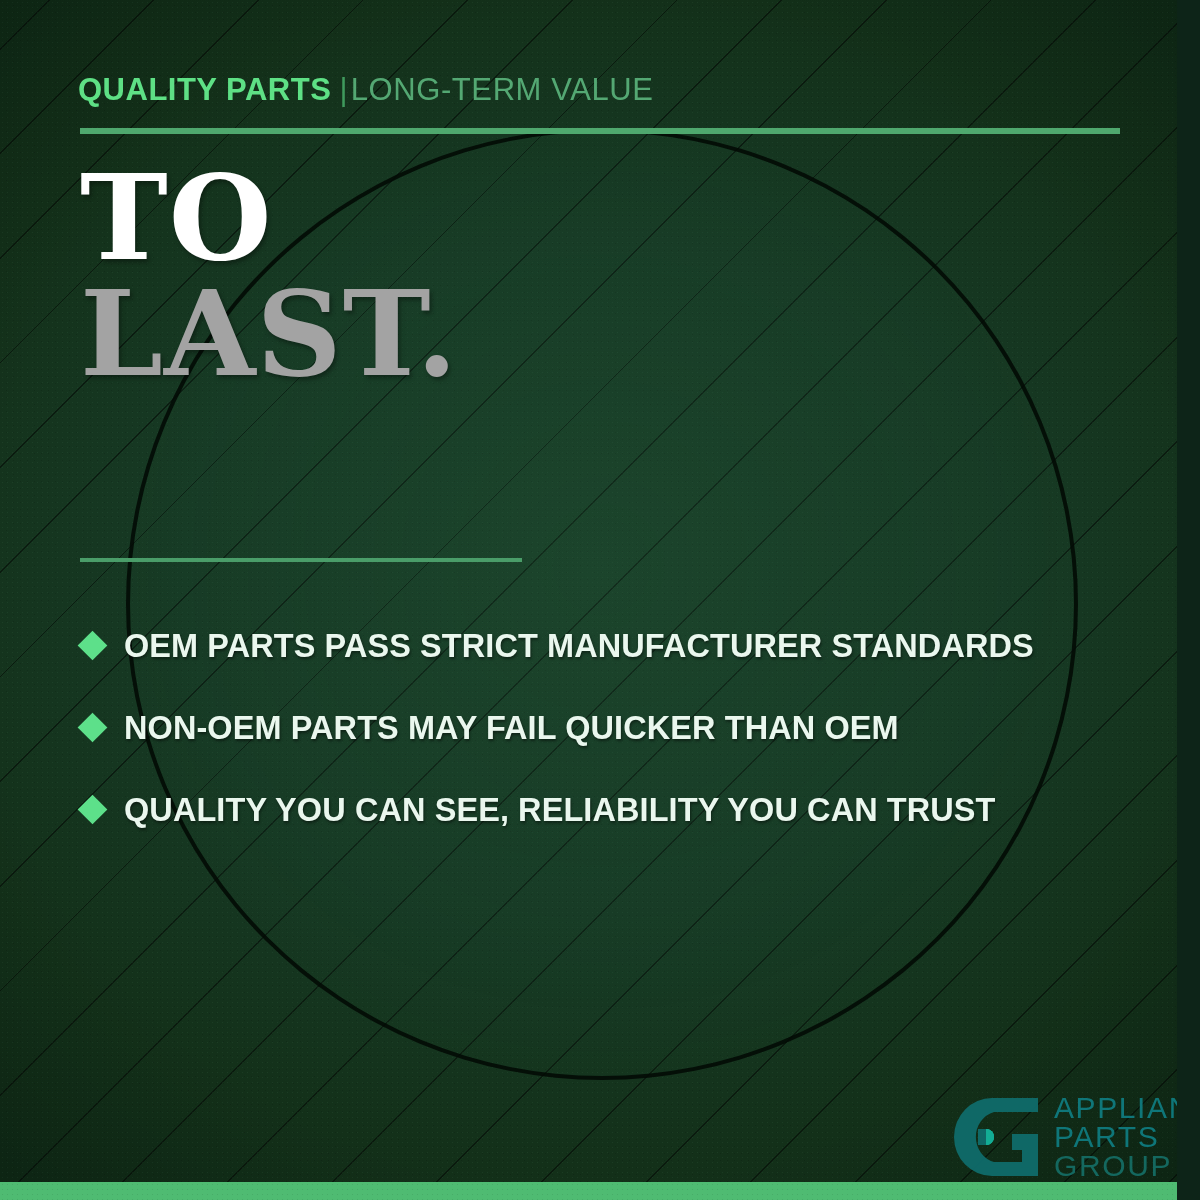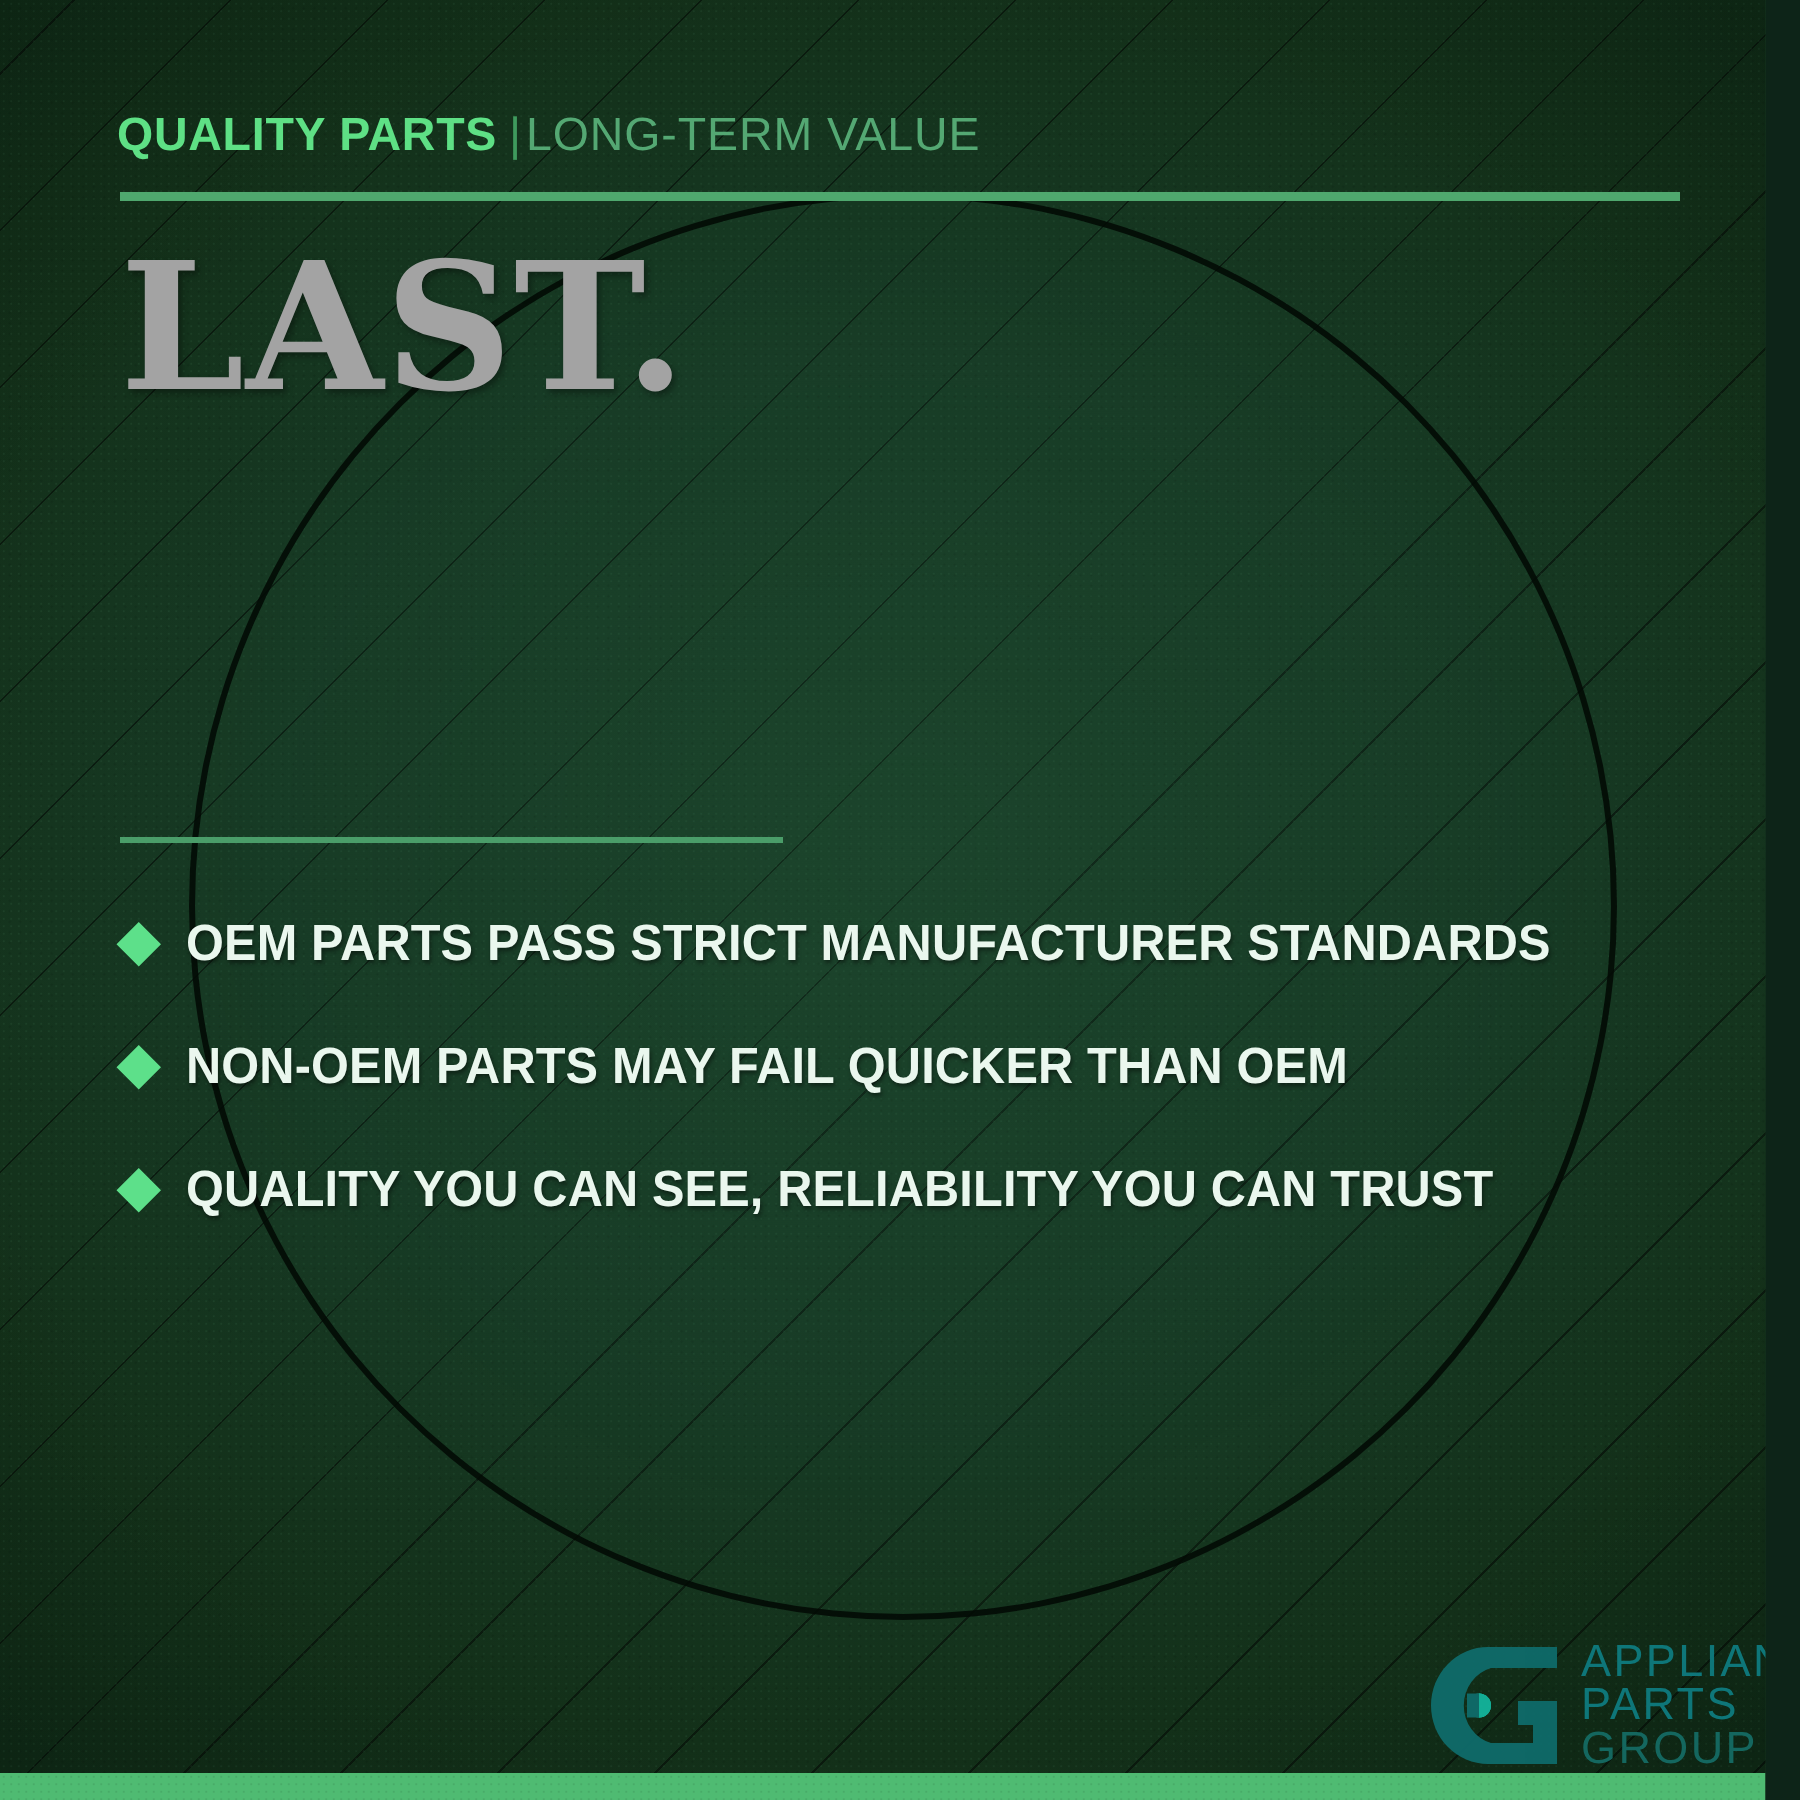--- a/index.html
+++ b/index.html
@@ -151,21 +151,21 @@
     left: 80px;
     top: 558px;
     width: 442px;
     height: 4px;
     background: #4a9d69;
   }
 
   .bullets {
     position: absolute;
     left: 78px;
-    top: 588px;
+    top: 604px;
     width: 1080px;
   }
   .bullet-row {
     position: relative;
     height: 82px;
     display: flex;
     align-items: center;
   }
   .bullet-diamond {
     flex: 0 0 auto;
@@ -230,20 +230,21 @@
 
   <div class="content">
 
     <div class="eyebrow">
       <span class="eyebrow-strong">QUALITY PARTS</span><span class="eyebrow-sep">|</span><span class="eyebrow-light">LONG-TERM VALUE</span>
     </div>
 
     <div class="rule-top"></div>
 
     <div class="headline">
+      <span class="l2">TO</span>
       <span class="l3">LAST.</span>
     </div>
 
     <div class="rule-mid"></div>
 
     <div class="bullets">
 
       <div class="bullet-row">
         <span class="bullet-diamond"></span>
         <span class="bullet-text">OEM PARTS PASS STRICT MANUFACTURER STANDARDS</span>

